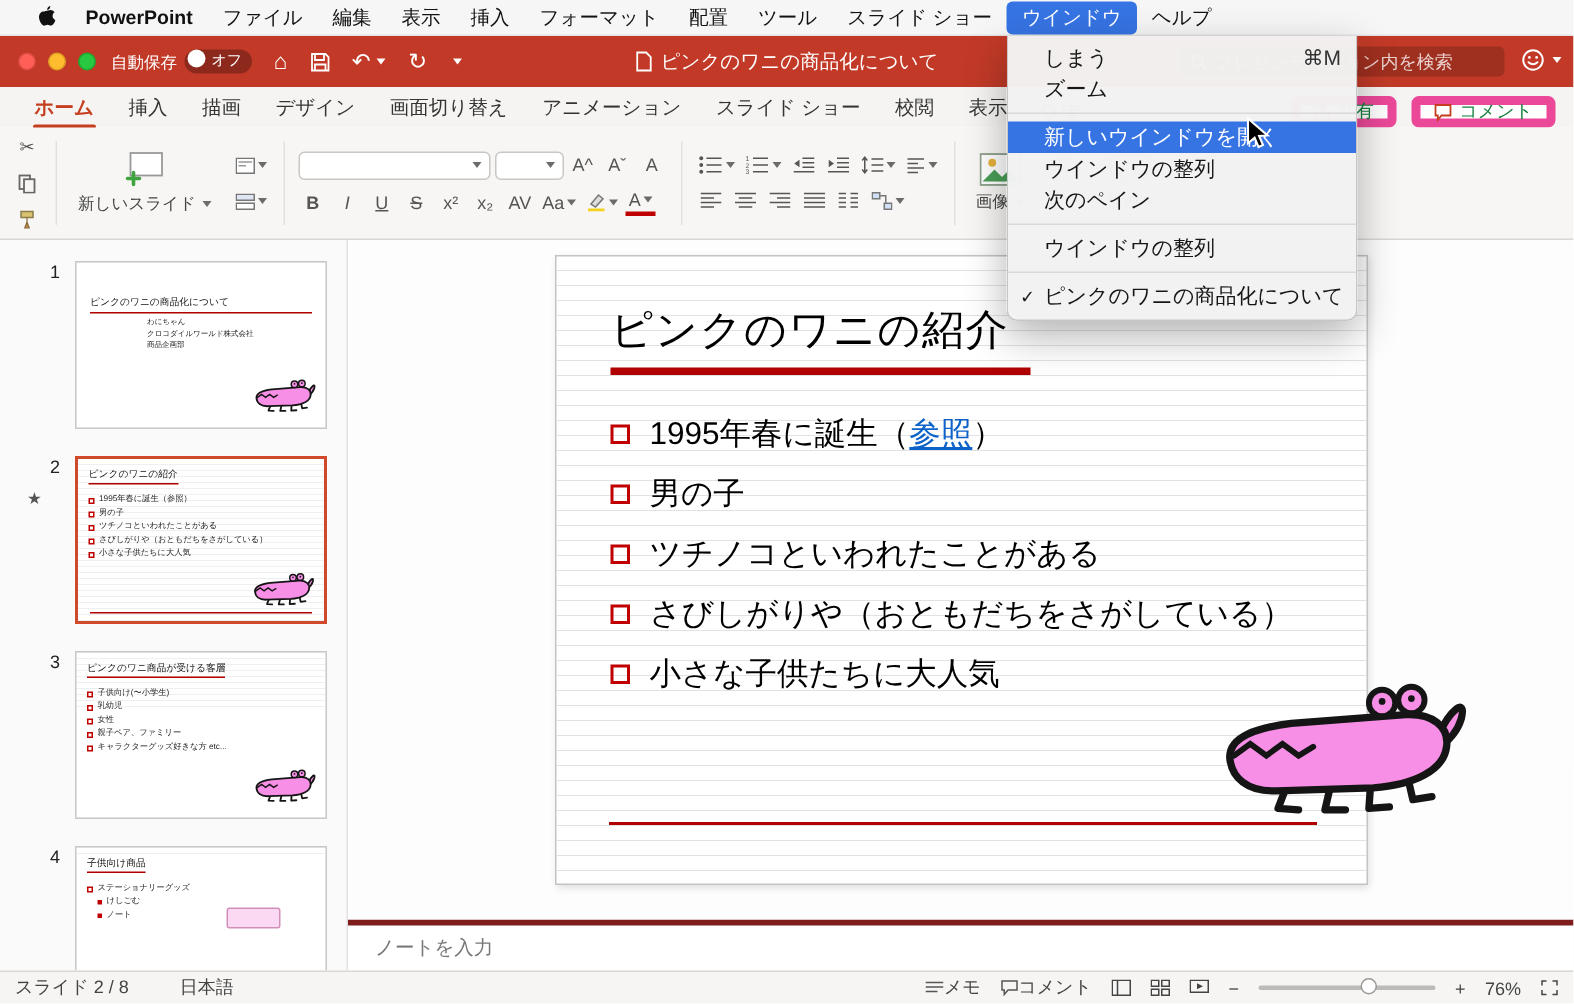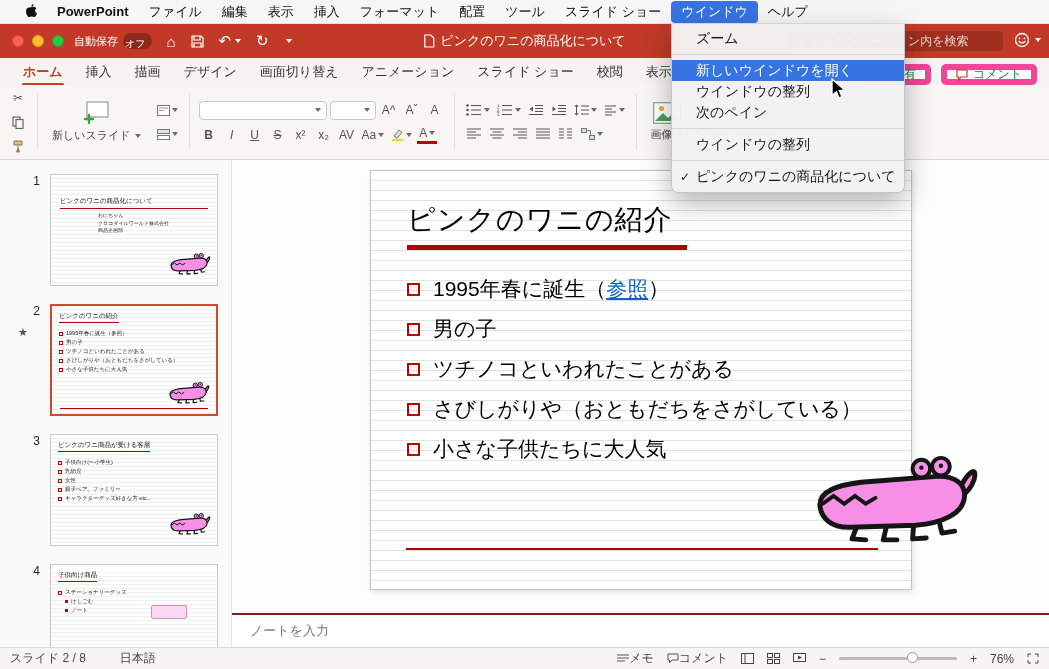--- a/index.html
+++ b/index.html
@@ -14,21 +14,21 @@
   .mb-apple { padding:0 10px; display:flex; align-items:center; }
 
   
   .titlebar { height:34px; background:#c23a27; display:flex; align-items:center; padding:0 12px; position:relative; z-index:10; }
   .tl-group { display:flex; gap:8px; margin-right:10px; }
   .tl { width:12px; height:12px; border-radius:50%; }
   .tl.red { background:#ff5f57; border:1px solid #d94a43; }
   .tl.yellow { background:#febc2e; border:1px solid #dfa023; }
   .tl.green { background:#28c840; border:1px solid #1fa832; }
   .autosave { display:flex; align-items:center; gap:5px; color:#fff; font-size:11px; }
-  .toggle { display:flex; align-items:flex-start; gap:4px; background:rgba(0,0,0,0.28); border-radius:9px; height:16px; padding:0 7px 0 2px;flex-direction:column; }
+  .toggle { display:flex; align-items:flex-start; gap:4px; background:rgba(0,0,0,0.28); border-radius:9px; height:16px; padding:0 7px 0 2px; }
   .knob { width:12px; height:12px; border-radius:50%; background:#fff; }
   .toggle-state { color:#fff; font-size:10px; }
   .tb-icons { display:flex; align-items:center; gap:15px; color:#fff; font-size:15px; margin-left:14px; }
   .tb-icon { display:flex; align-items:center; gap:2px; }
   .doc-title { position:absolute; left:50%; top:0; height:34px; transform:translateX(-50%); display:flex; align-items:center; gap:6px; color:#fff; font-size:13px; white-space:nowrap; }
   .searchbox { position:absolute; right:46px; top:7px; width:216px; height:20px; background:rgba(0,0,0,0.18); border-radius:4px; display:flex; align-items:center; gap:5px; padding:0 7px; }
   .searchbox input { flex:1; background:transparent; border:none; outline:none; color:#fff; font-size:12px; font-family:inherit; }
   .searchbox input::placeholder { color:rgba(255,255,255,0.78); }
   .smiley-wrap { position:absolute; right:8px; top:8px; display:flex; align-items:center; gap:3px; }
 
@@ -81,21 +81,21 @@
   .canvas { position:relative; flex:1; background:#fdfdfd; overflow:hidden; }
   .slide { position:absolute; left:138px; top:10px; width:542px; height:420px; border:1px solid #c4c4c4; background:repeating-linear-gradient(to bottom,#fff 0 9px,#e2e2e2 9px 10px); box-shadow:1px 2px 5px rgba(0,0,0,0.12); }
   .slide-title { position:absolute; left:36px; top:30px; font-size:28px; color:#000; letter-spacing:1px; white-space:nowrap; }
   .title-rule { position:absolute; left:36px; top:74px; width:280px; height:5px; background:#b00000; }
   .slide-bullets { position:absolute; left:36px; top:104px; display:flex; flex-direction:column; gap:12px; }
   .sbullet { display:flex; align-items:center; gap:13px; font-size:21px; color:#000; white-space:nowrap; }
   .sbox { width:13px; height:13px; border:2.5px solid #c00000; flex:none; }
   .slink { color:#0d62c9; text-decoration:underline; }
   .end-rule { position:absolute; left:35px; top:377px; width:472px; height:2px; background:#b00000; }
   .croc-main { position:absolute; left:580px; top:292px; width:168px; }
-  .notes { height:34px; border-top:2px solid #7f1d1d; background:#fff; display:flex; align-items:center; padding:0 18px; font-size:13px; color:#777; }
+  .notes { height:34px; border-top:4px solid #7f1d1d; background:#fff; display:flex; align-items:center; padding:0 18px; font-size:13px; color:#777; }
 
   
   .statusbar { height:22px; background:#f6f5f4; border-top:1px solid #d9d8d6; display:flex; align-items:center; padding:0 10px; gap:12px; font-size:12px; color:#444; position:relative; z-index:5; }
   .sb-left { display:flex; gap:34px; }
   .sb-right { margin-left:auto; display:flex; align-items:center; gap:13px; }
   .sb-btn { display:flex; align-items:center; gap:0; }
   .slider-track { width:118px; height:3px; background:#bdbbb9; border-radius:2px; position:relative; }
   .slider-knob { position:absolute; left:58%; top:-5px; width:11px; height:11px; border-radius:50%; background:#fff; border:1px solid #9a9895; }
 
   
@@ -624,20 +624,25 @@
         <svg width="12" height="11" viewBox="0 0 12 11">
           <path d="M1,4 v-3 h3 M8,1 h3 v3 M11,7 v3 h-3 M4,10 h-3 v-3" fill="none" stroke="#444"></path>
         </svg>
       </span>
   </div>
 </div>
 
 <div class="menu" style="left: 671px;">
   <div class="mi">
       <span class="chk"></span>
+      <span class="lbl">しまう</span>
+      <span class="sc">⌘M</span>
+    </div>
+  <div class="mi">
+      <span class="chk"></span>
       <span class="lbl">ズーム</span>
     </div>
   <div class="msep"></div>
   <div class="mi hl">
       <span class="chk"></span>
       <span class="lbl">新しいウインドウを開く</span>
     </div>
   <div class="mi">
       <span class="chk"></span>
       <span class="lbl">ウインドウの整列</span>

